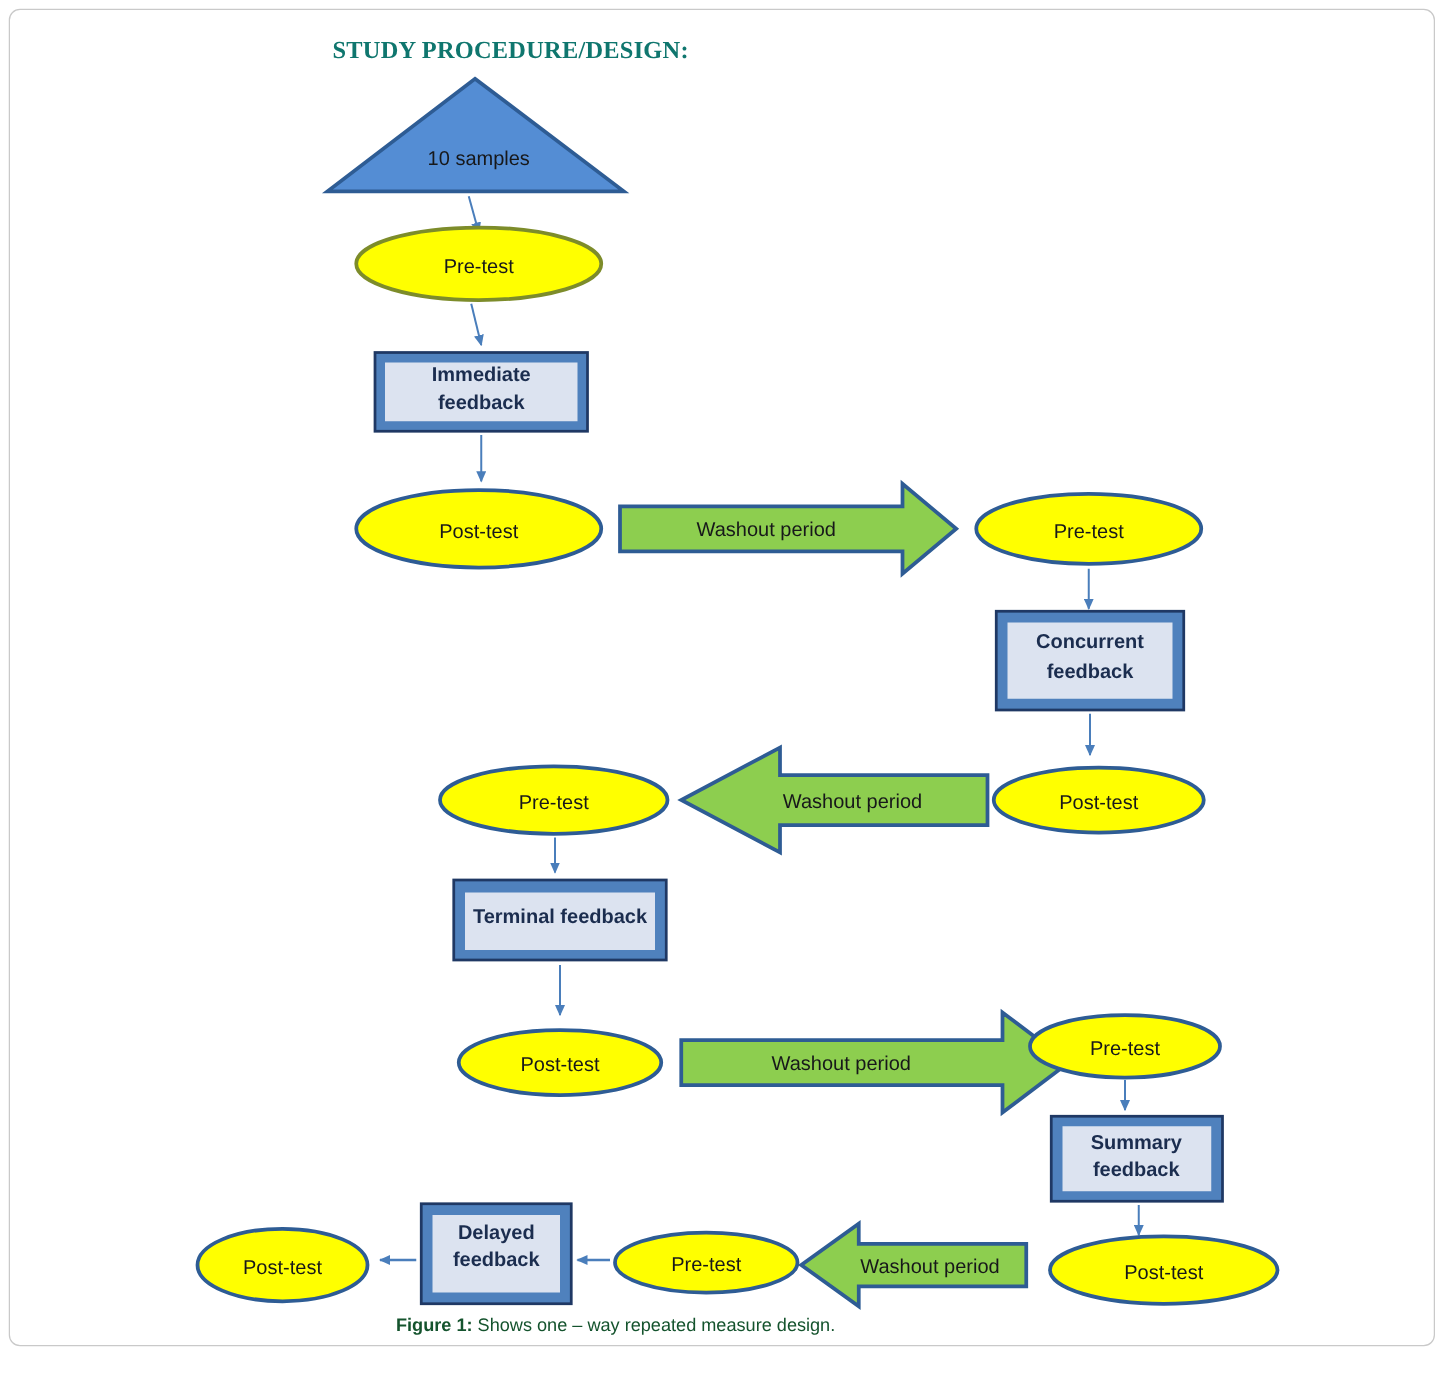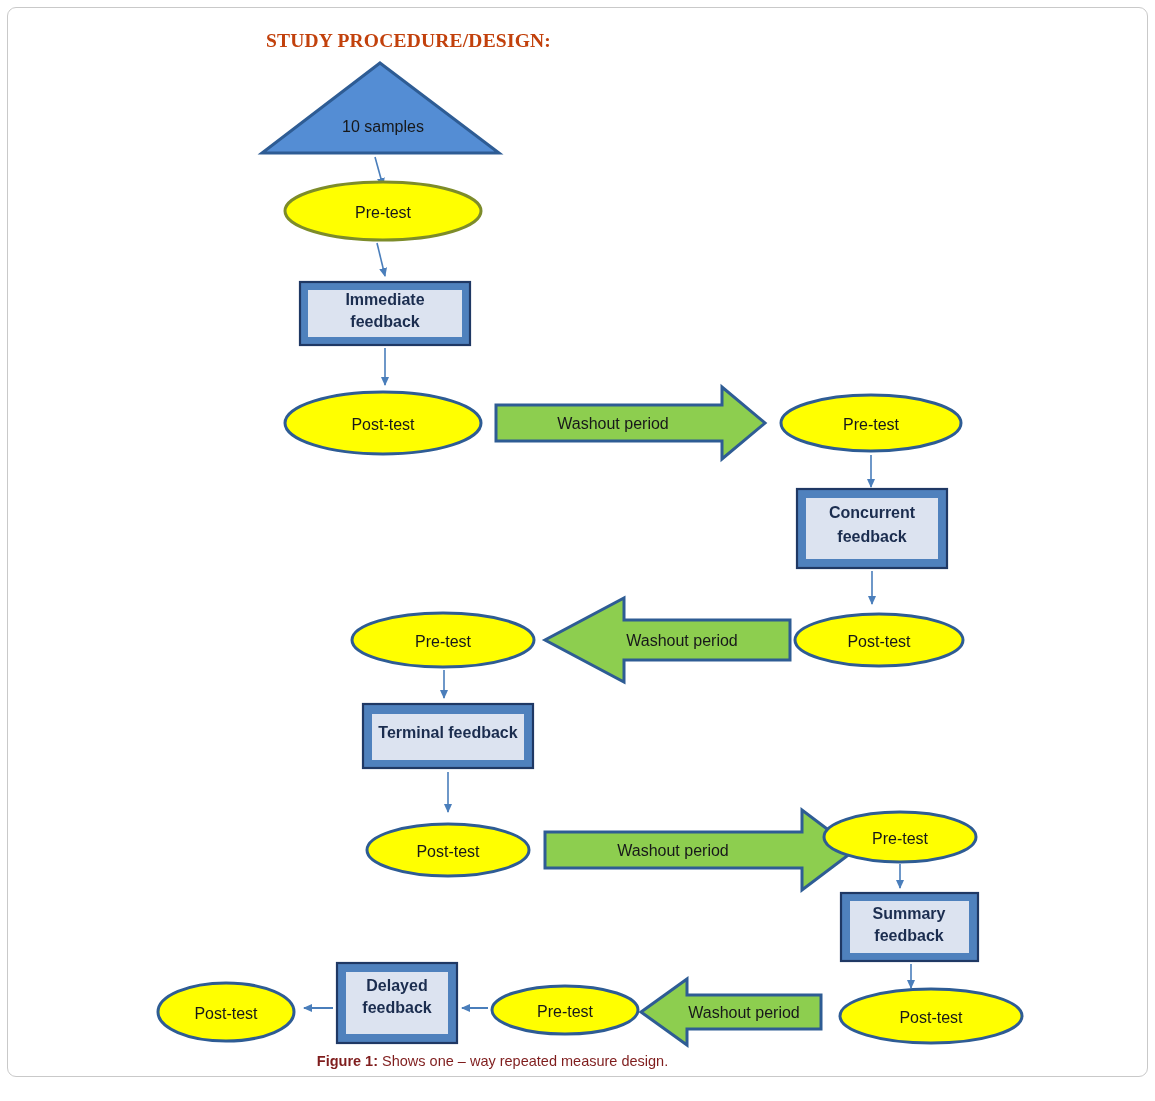--- a/index.html
+++ b/index.html
@@ -30,37 +30,37 @@
     pointer-events: none;
   }
   #title {
     position: absolute;
     left: 266px;
     top: 30px;
     font-family: "Liberation Serif", serif;
     font-weight: bold;
     font-size: 19.5px;
     letter-spacing: 0.2px;
-    color: #c2410c;
+    color: #0f766e;
     white-space: nowrap;
   }
   #figure-canvas {
     position: absolute;
     left: 0;
     top: 0;
   }
   #caption {
     position: absolute;
     left: 0;
     top: 1053px;
     width: 985px;
     text-align: center;
     font-family: "Liberation Sans", sans-serif;
     font-size: 14.5px;
-    color: #7f1d1d;
+    color: #14532d;
   }
   #caption .cap-label {
     font-weight: bold;
   }
   .svg-label {
     font-family: "Liberation Sans", sans-serif;
     font-size: 16px;
     fill: #17181a;
   }
   .svg-label-box {

